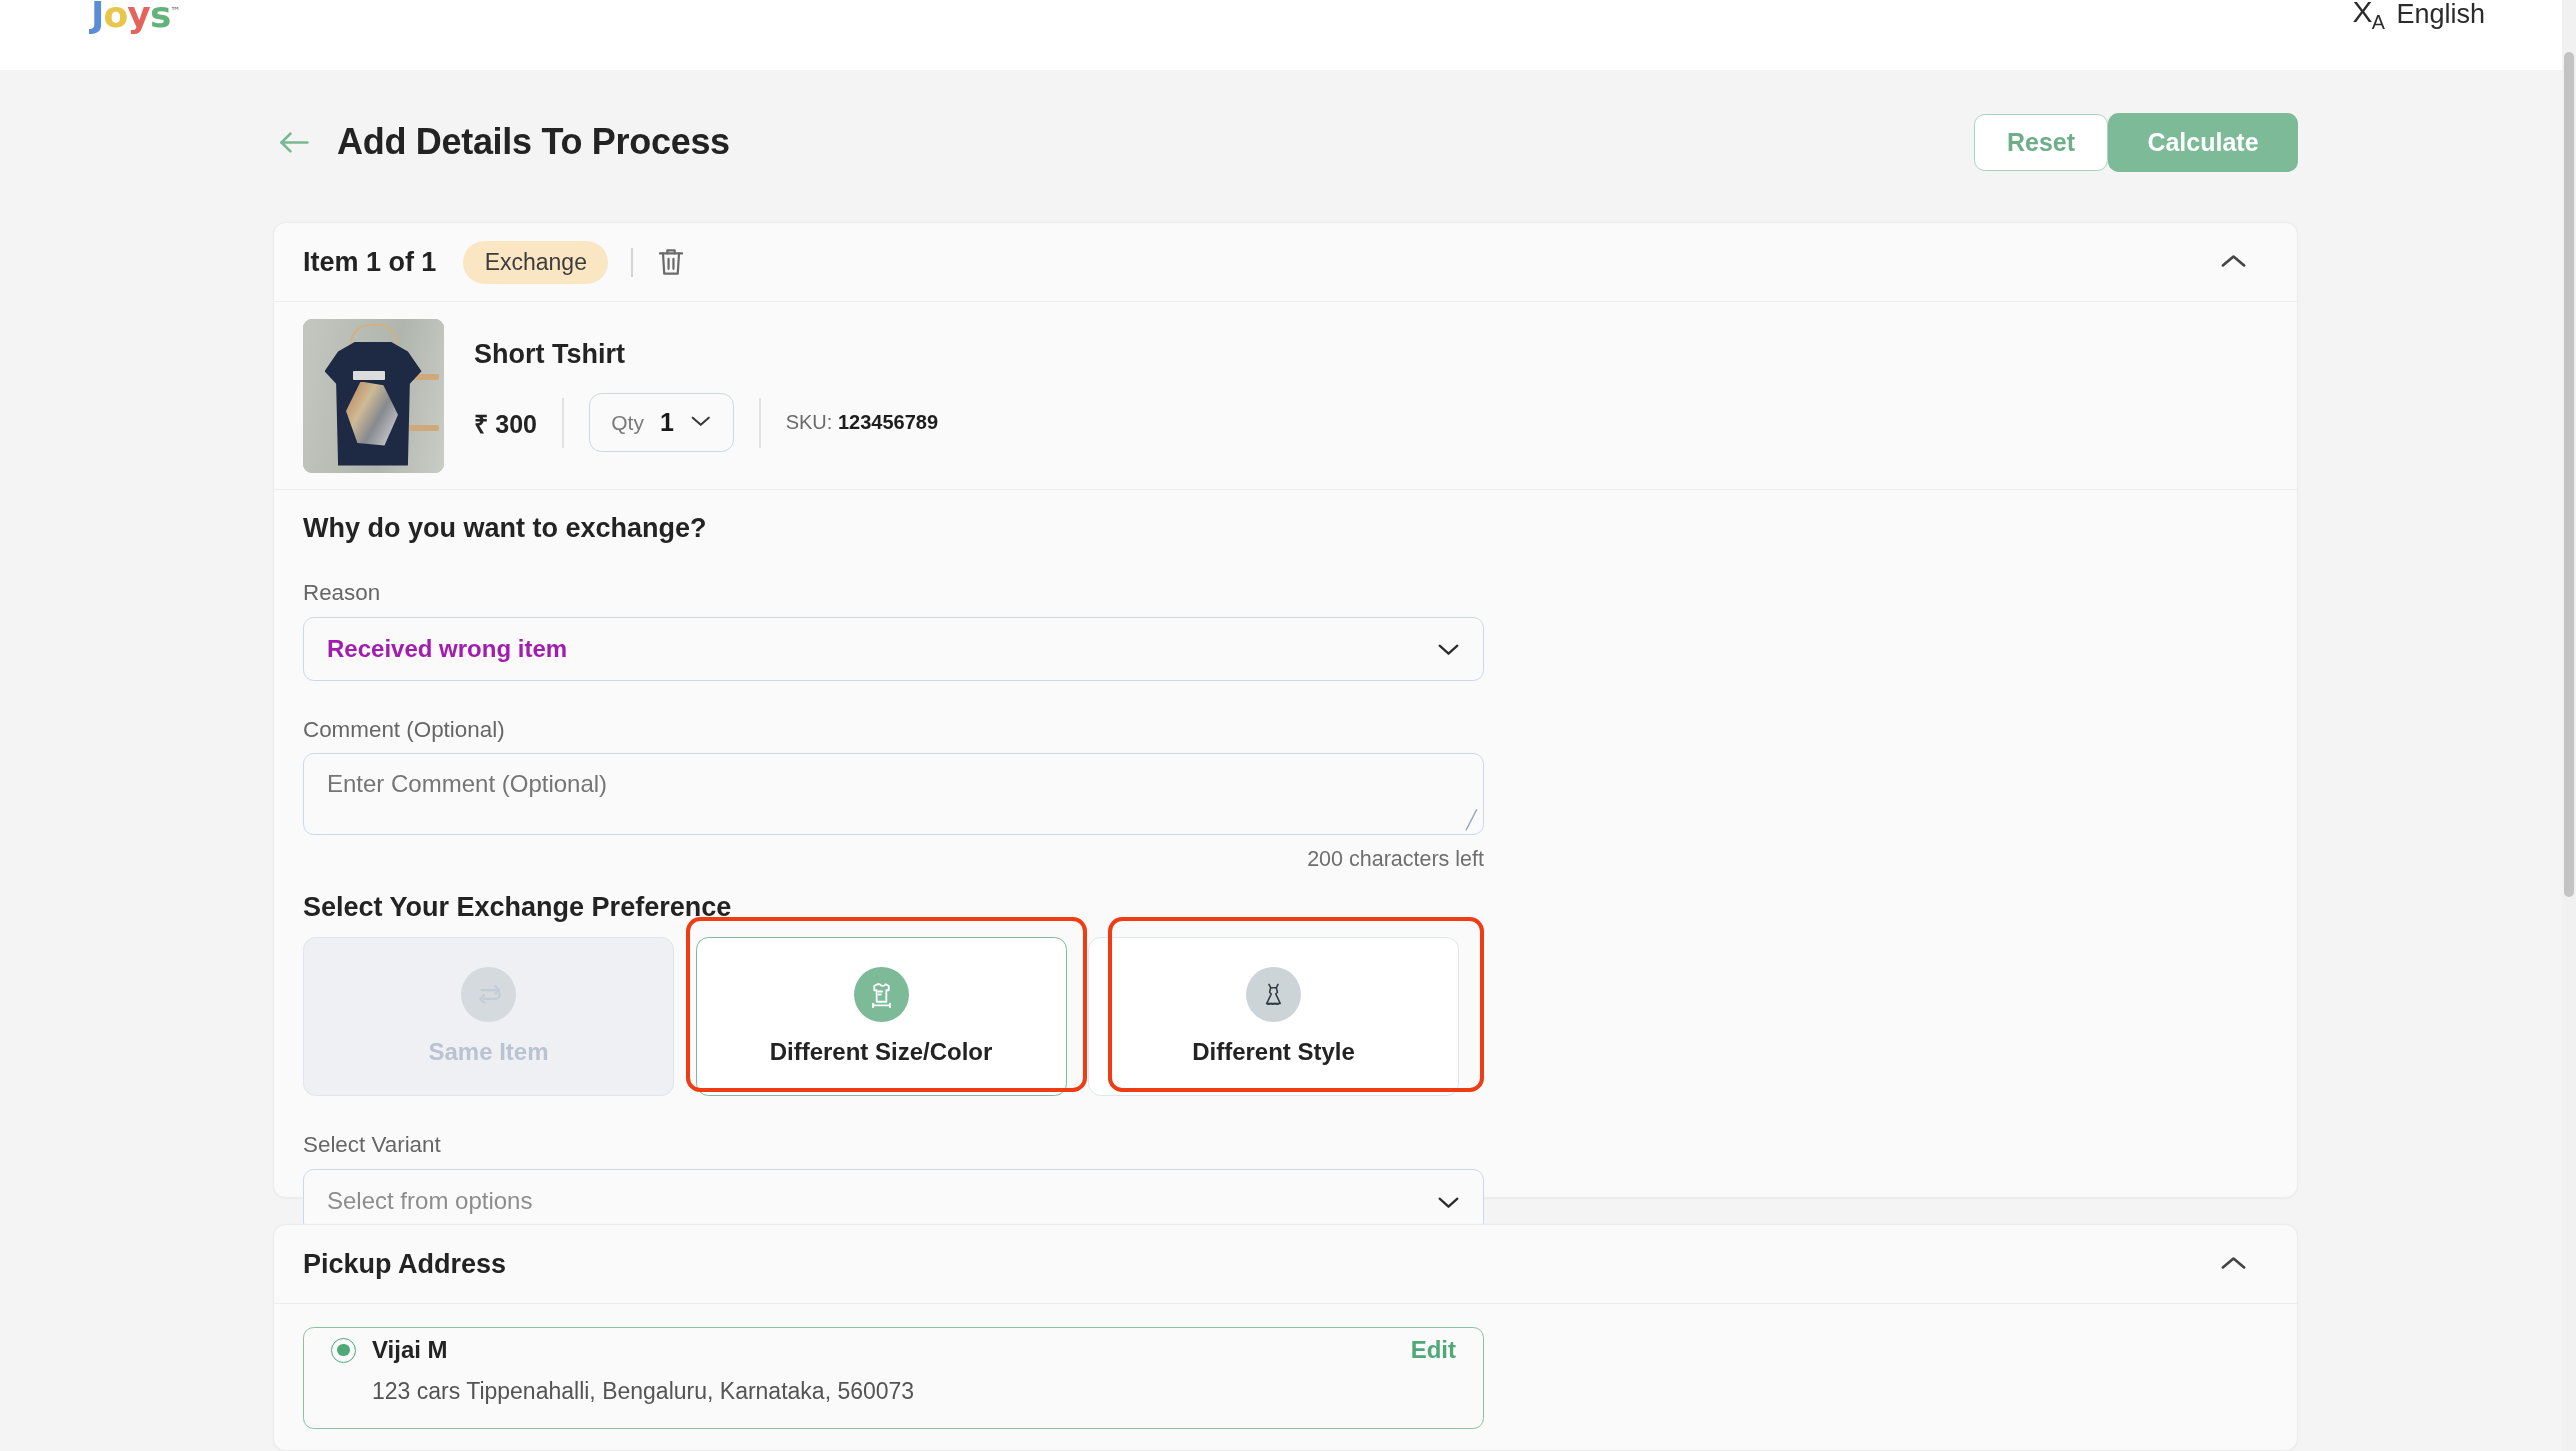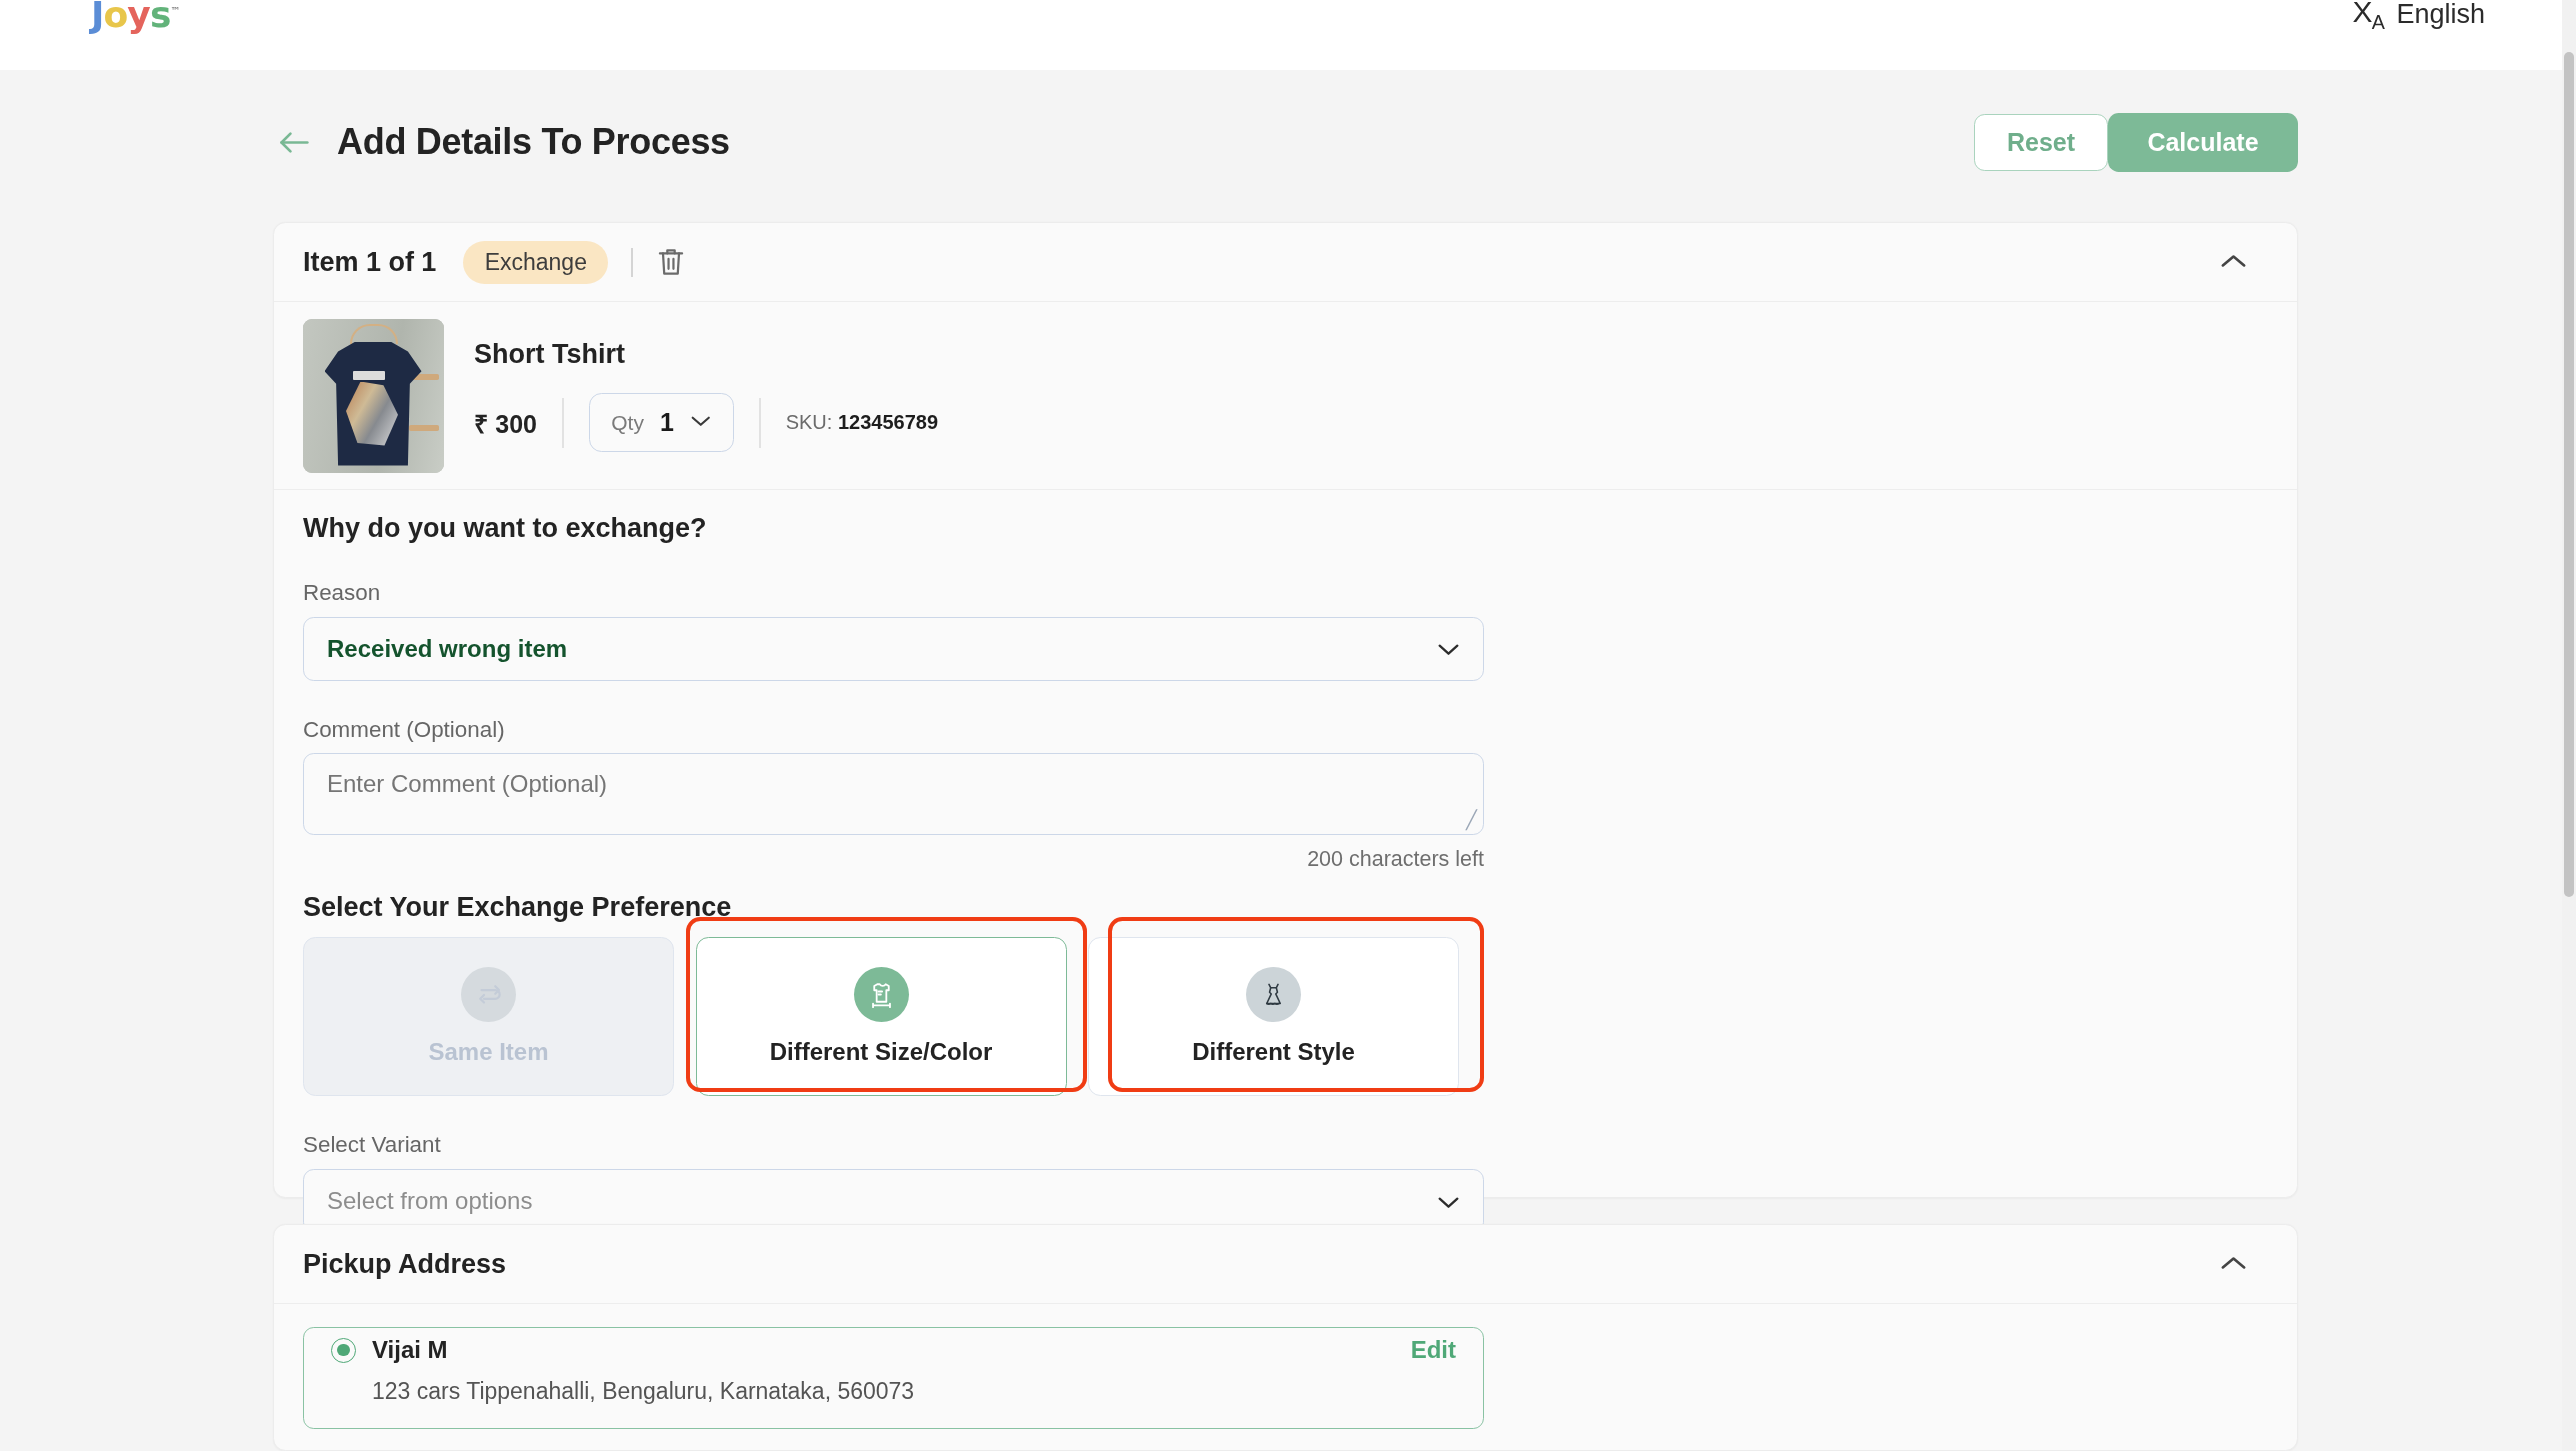--- a/index.html
+++ b/index.html
@@ -128,21 +128,21 @@
   .sku { font-size: 20px; color: #6b6b6b; }
   .sku b { color: #1d1d1d; }
 
   
   .formarea { padding: 23px 29px 27px 29px; }
   .h2 { font-size: 27px; font-weight: bold; color: #232323; }
   .flabel { font-size: 22.4px; color: #666; margin-top: 36px; margin-bottom: 10.7px; }
   .select {
     width: 1181px; height: 64px; border: 0.9px solid #ccd7e8; border-radius: 10.7px;
     background: #fafafa; display: flex; align-items: center; padding: 0 23px;
-    font-size: 24px; color: #14532d; font-weight: bold; cursor: pointer;
+    font-size: 24px; color: #a21caf; font-weight: bold; cursor: pointer;
   }
   .select.placeholder { color: #8d8d8d; font-weight: normal; }
   .select .chev { margin-left: auto; color: #2c2c2c; }
   .ta {
     width: 1181px; height: 82px; border: 0.9px solid #ccd7e8; border-radius: 10.7px;
     background: #fafafa; padding: 16px 23px; font-size: 24px; color: #9a9a9a;
     position: relative; resize: none; font-family: "Liberation Sans", sans-serif;
   }
   .ta-wrap { position: relative; width: 1181px; }
   .ta-grip { position: absolute; right: 7.2px; bottom: 7.2px; color: #9aa6b6; font-size: 18px; }

